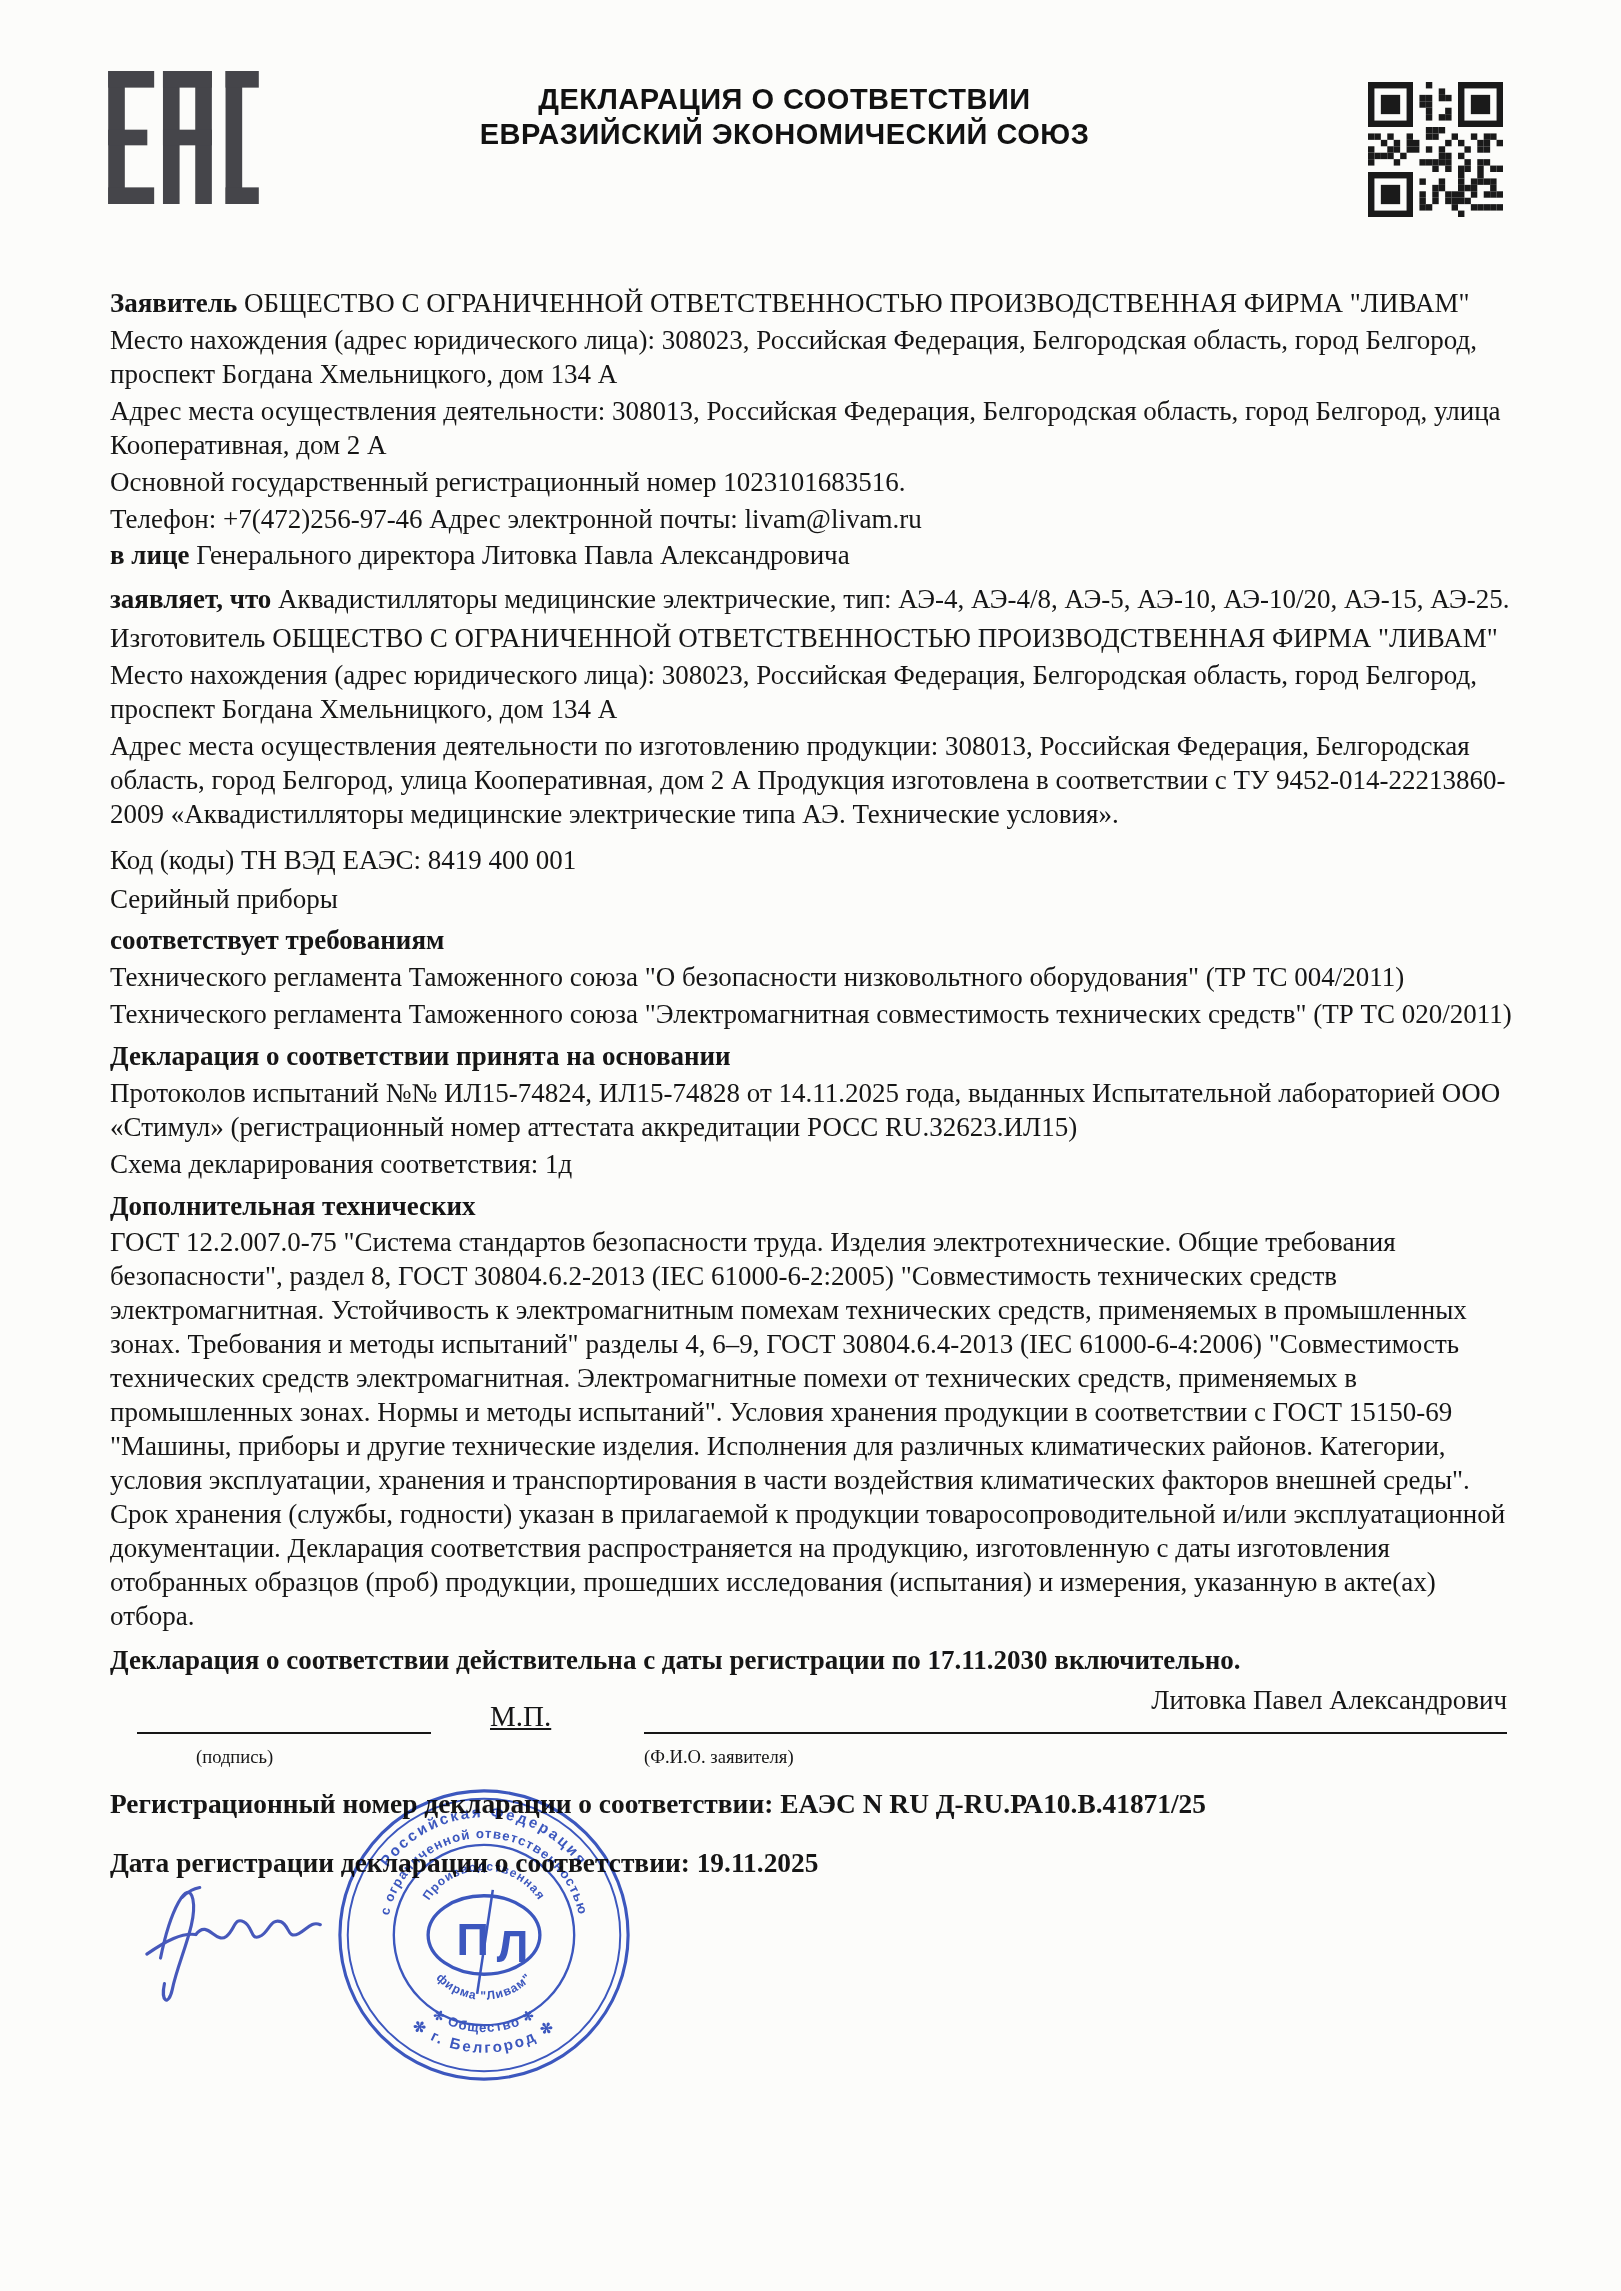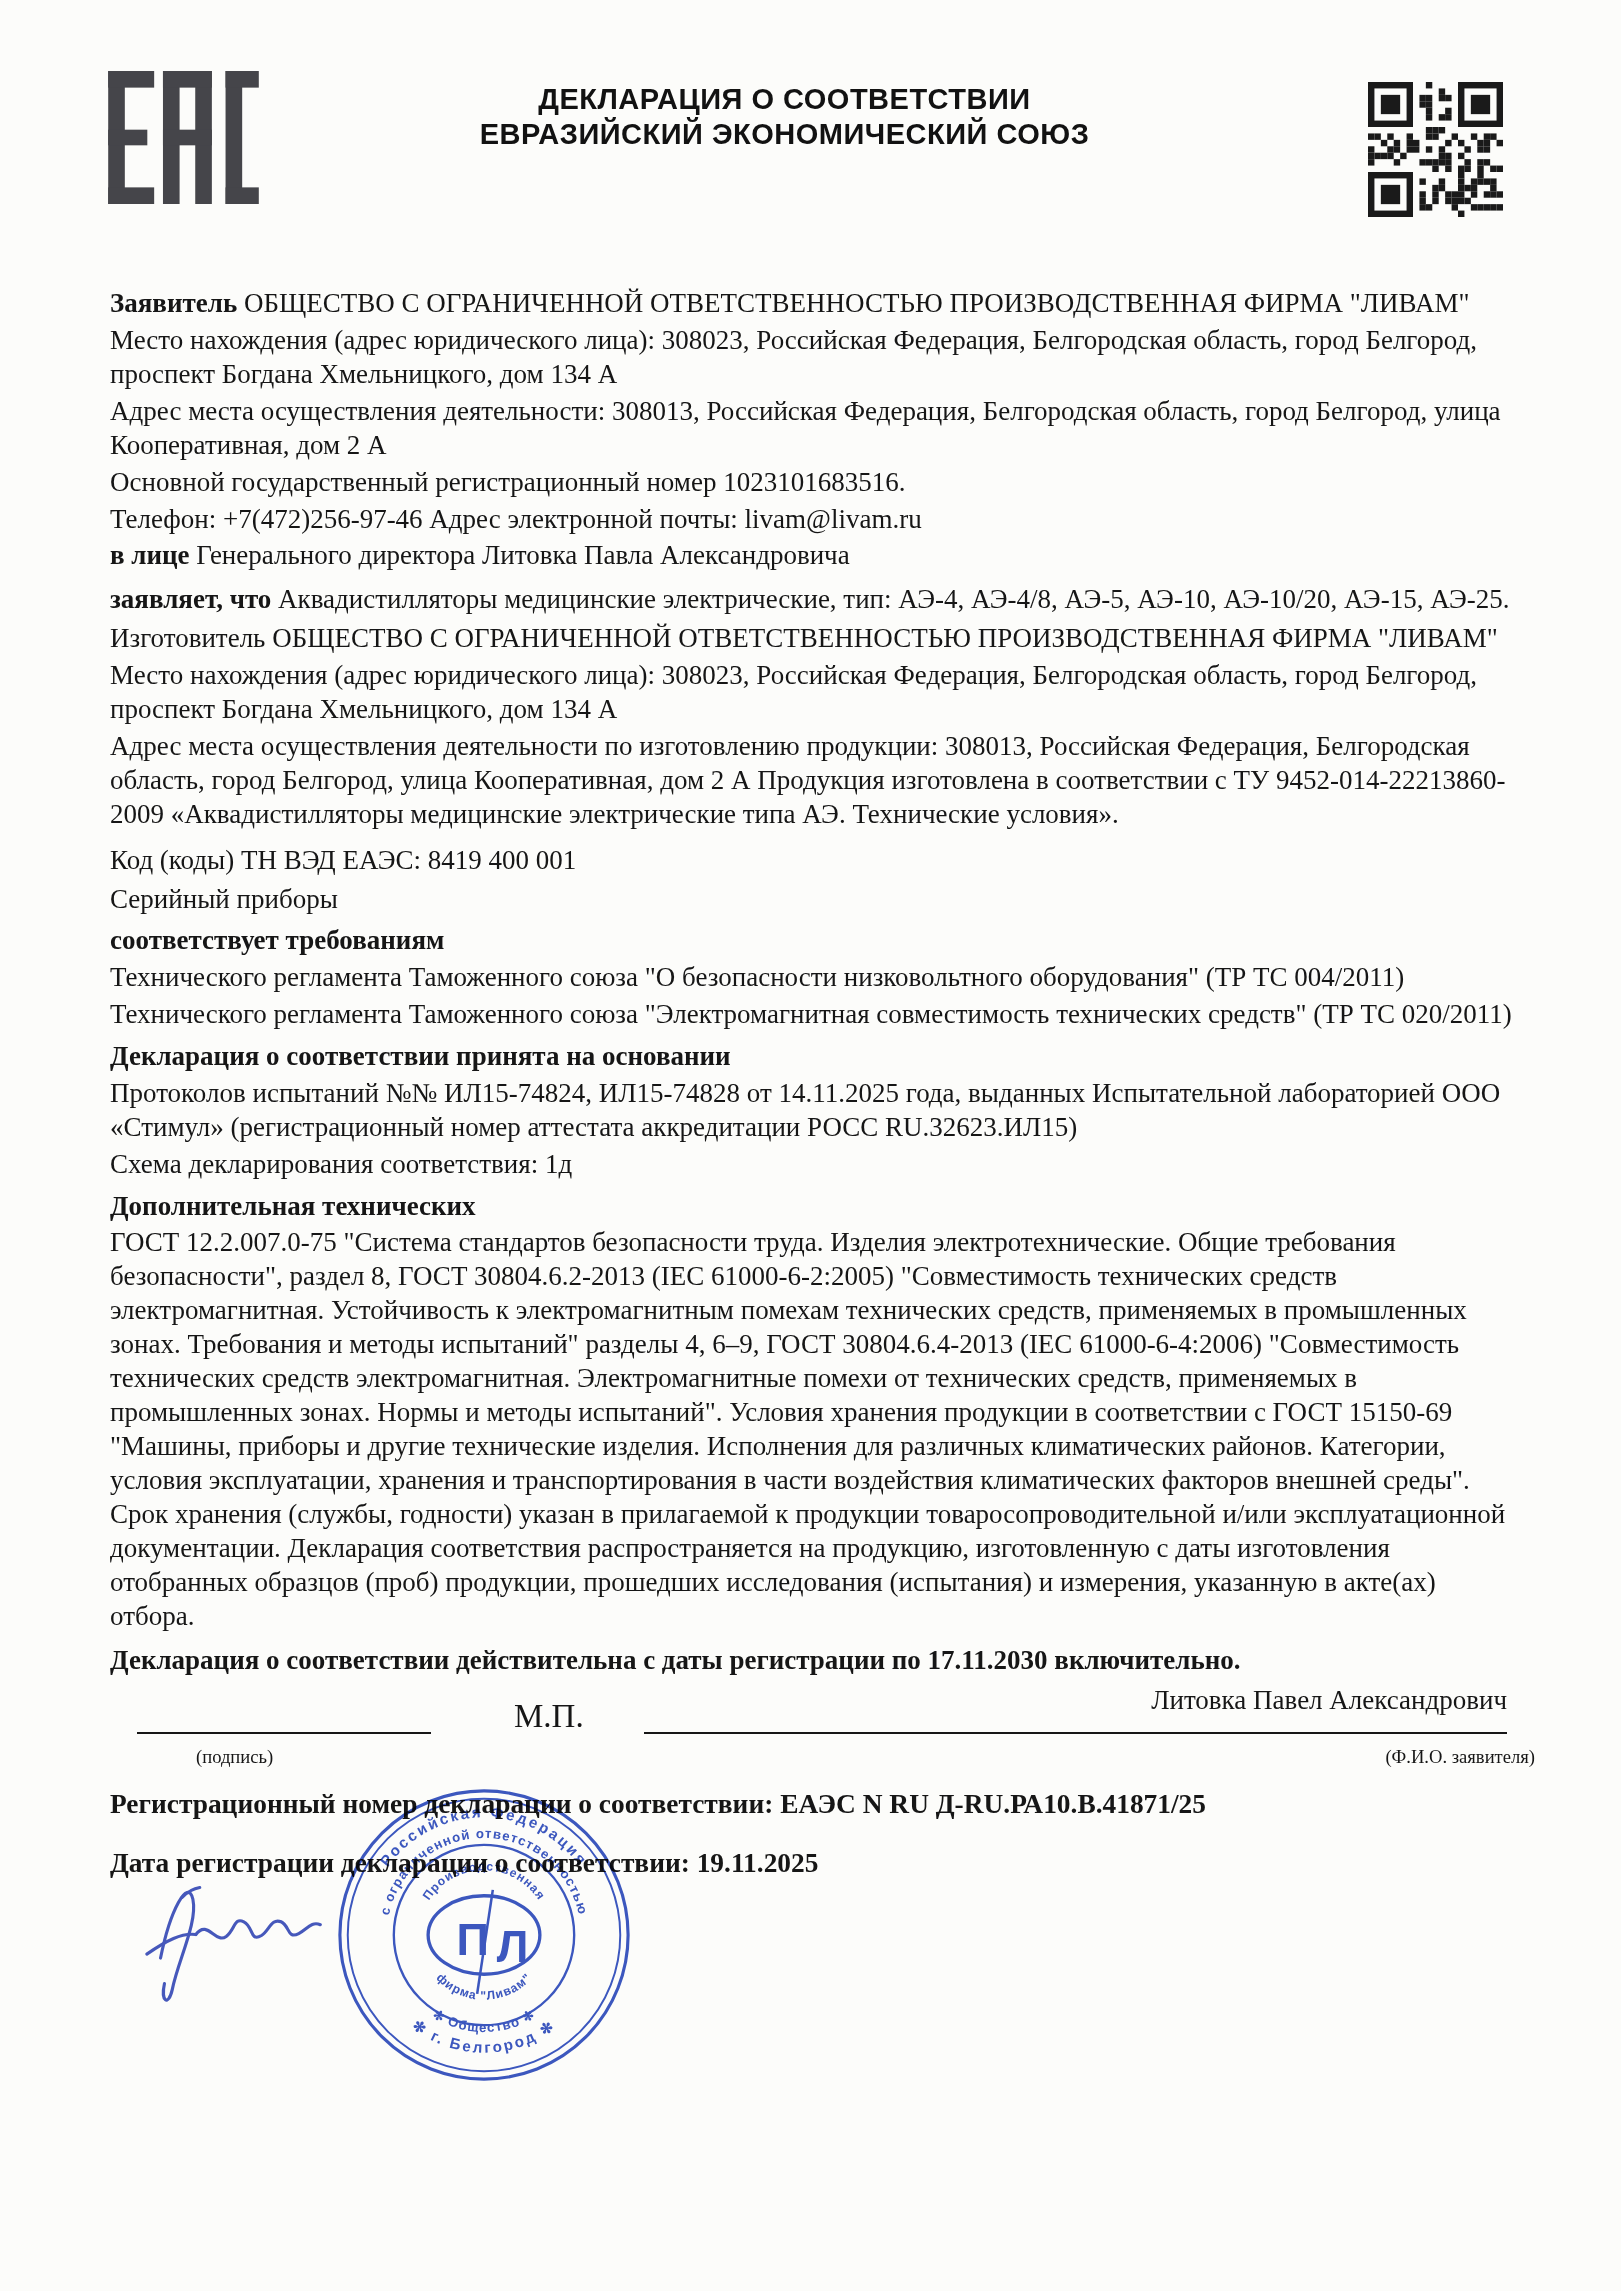--- a/index.html
+++ b/index.html
@@ -30,22 +30,22 @@
   .sec{font-weight:bold;}
   
   .validity{margin-top:9.8px!important;font-weight:bold;}
   .sig-block{position:relative;height:94px;margin-top:3.9px;}
   .sig-name{position:absolute;left:534px;top:2px;width:863px;text-align:right;}
   .sig-line{position:absolute;top:51px;border-top:2.9px solid #161616;}
   .sig-line.left{left:27.4px;width:294px;}
   .sig-line.right{left:534px;width:863px;}
   .sig-sublabel{position:absolute;top:59px;font-size:18.6px;}
   .sig-sublabel.left{left:86px;}
-  .sig-sublabel.right{left:562px;width:863px;text-align:right;}
-  .mp-mark{position:absolute;left:404px;top:17.6px;font-size:33px;}
+  .sig-sublabel.right{left:534px;width:863px;text-align:left;}
+  .mp-mark{position:absolute;left:380px;top:17.6px;font-size:29px;text-decoration:underline;}
   .footer-line{font-weight:bold;font-size:27.4px;}
   .reg-number{margin-top:11.8px!important;}
   .reg-date{margin-top:25.5px!important;}
   
   .stamp{position:absolute;left:335px;top:1786px;width:298px;height:298px;
          mix-blend-mode:multiply;opacity:.92;}
   .signature-ink{position:absolute;left:131px;top:1862px;width:211px;height:147px;
          mix-blend-mode:multiply;opacity:.9;}
   .stamp text{font-family:"Liberation Sans", sans-serif;fill:#2b49bd;}
 </style>

